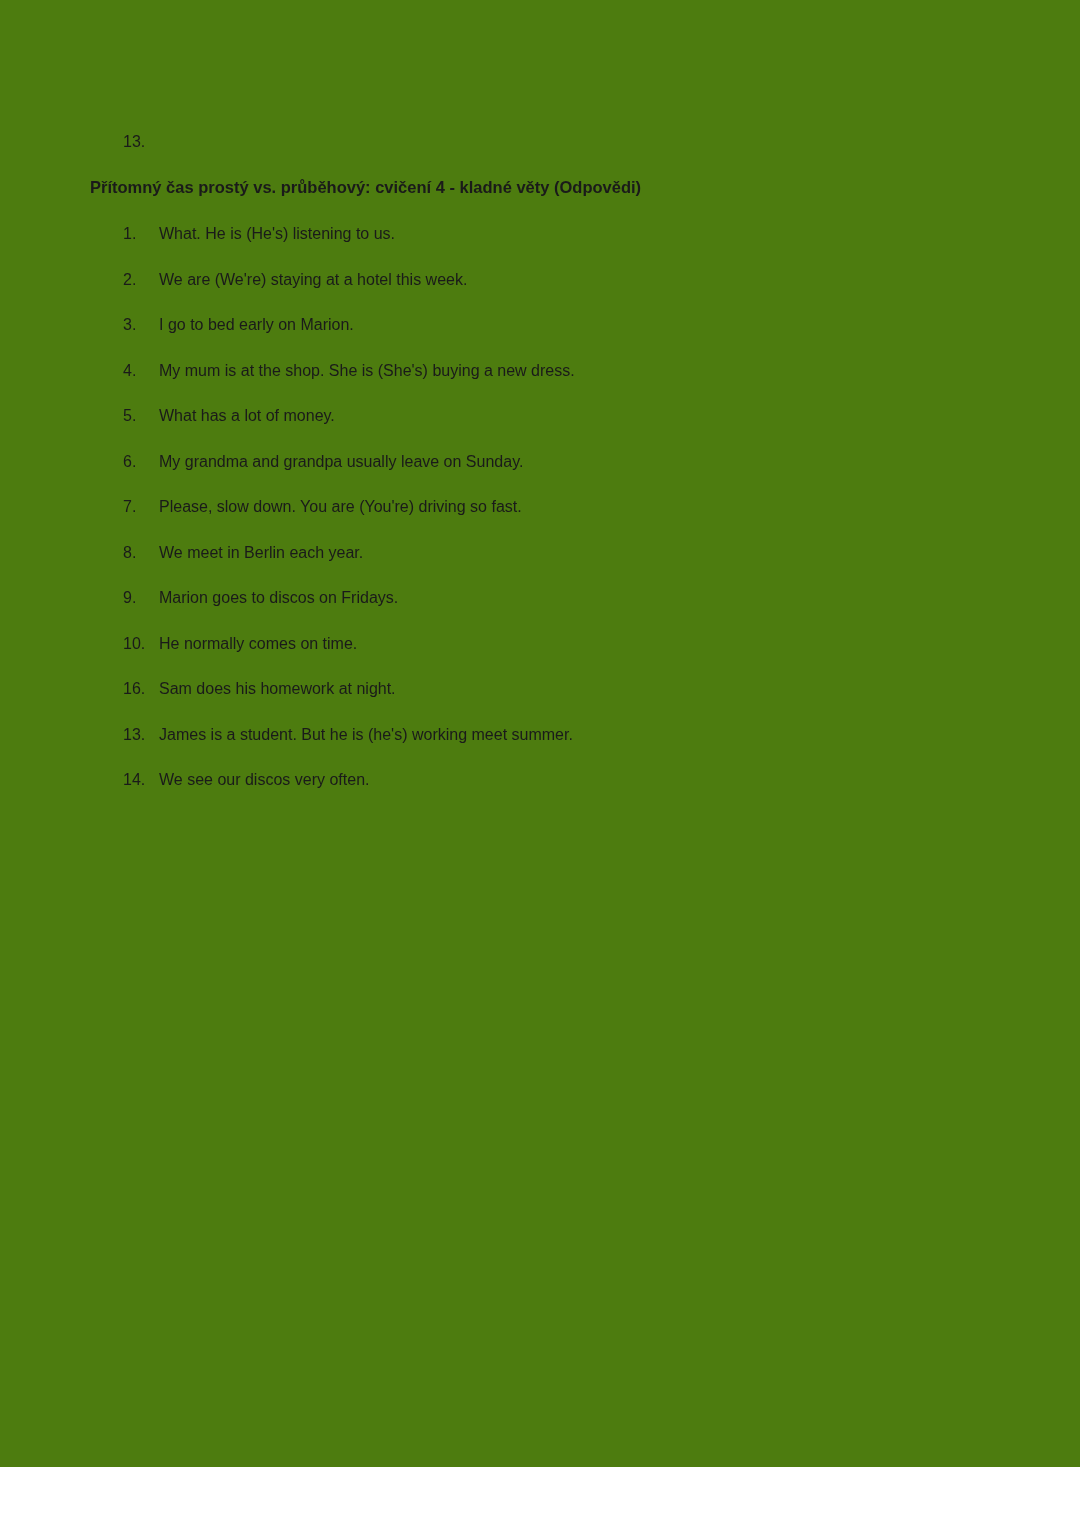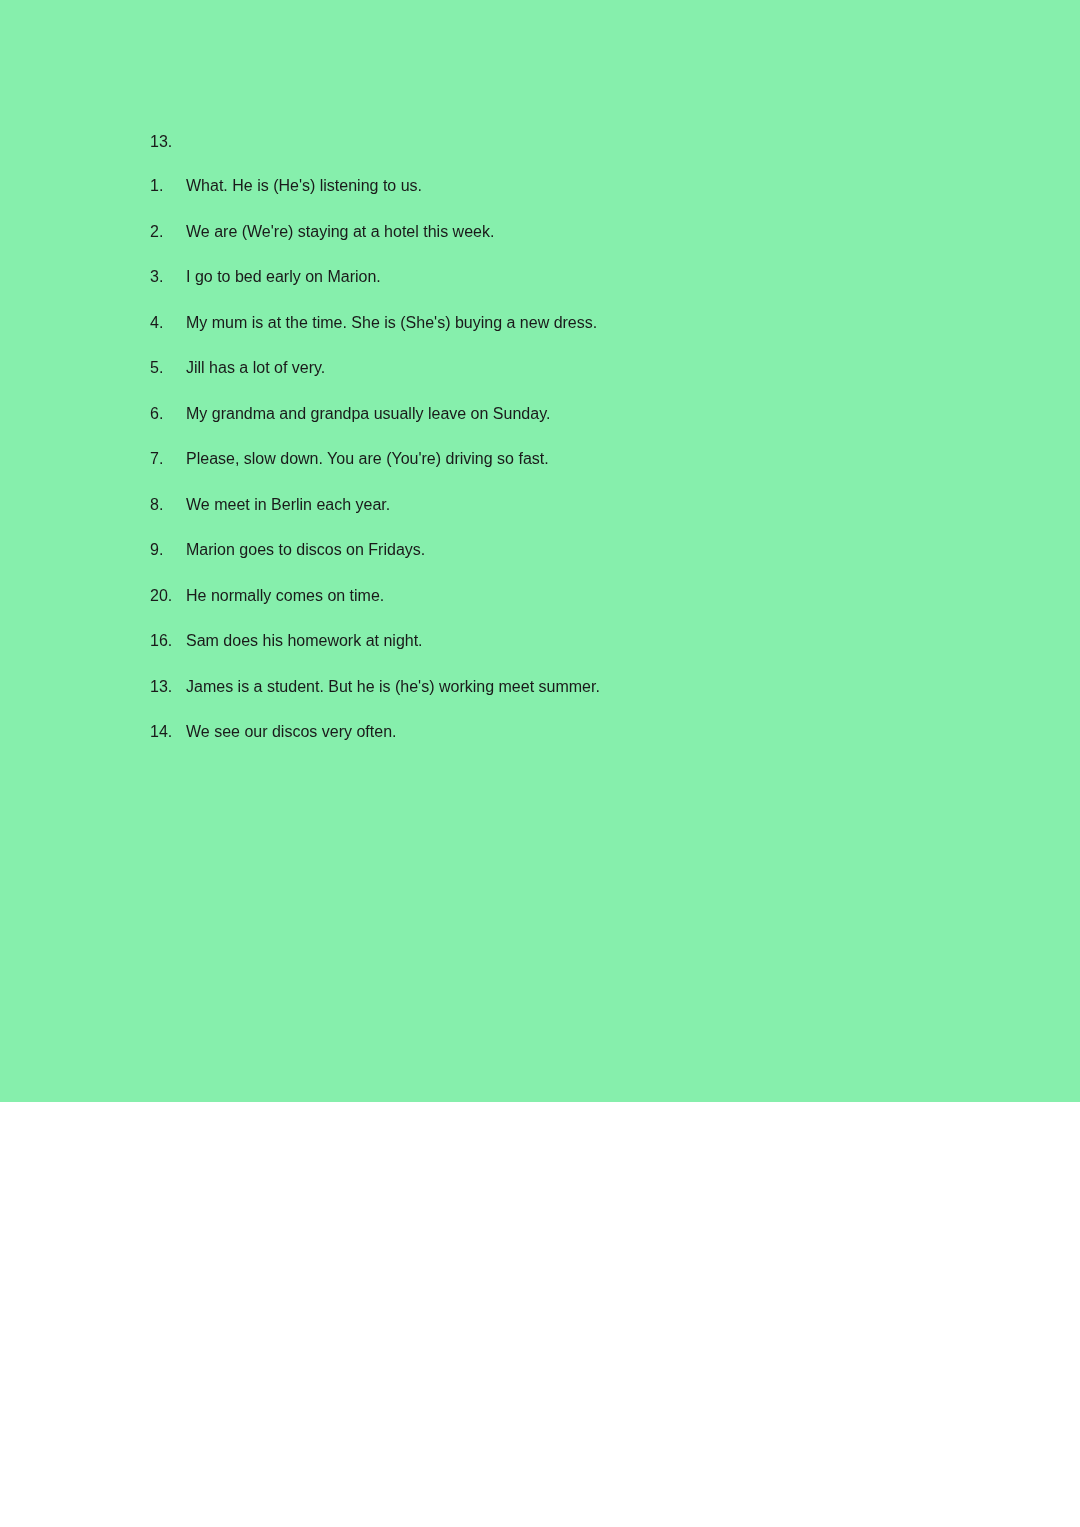--- a/index.html
+++ b/index.html
@@ -3,24 +3,24 @@
 <meta charset="utf-8">
 <style>
   html, body {
     margin: 0;
     padding: 0;
     background: #ffffff;
   }
   .page {
     position: relative;
     width: 1080px;
-    height: 1102px;
-    background: #86efac;
+    height: 1467px;
+    background: #4d7c0f;
     box-sizing: border-box;
-    padding: 133px 120px 0 117px;
+    padding: 133px 120px 0 90px;
     font-family: "Liberation Sans", sans-serif;
     color: #1a1a1a;
     font-size: 16px;
     line-height: 18px;
     overflow: hidden;
   }
   .row {
     display: flex;
     align-items: baseline;
   }
@@ -50,60 +50,61 @@
 </style>
 </head>
 <body>
 
 <div class="page">
 
   <div class="row prev-item">
     <span class="num">13.</span>
   </div>
 
+  <h1 class="doc-heading">Přítomný čas prostý vs. průběhový: cvičení 4 - kladné věty (Odpovědi)</h1>
 
   <ol class="answers">
     <li class="row">
       <span class="num">1.</span>
       <span>What. He is (He's) listening to us.</span>
     </li>
     <li class="row">
       <span class="num">2.</span>
       <span>We are (We're) staying at a hotel this week.</span>
     </li>
     <li class="row">
       <span class="num">3.</span>
       <span>I go to bed early on Marion.</span>
     </li>
     <li class="row">
       <span class="num">4.</span>
-      <span>My mum is at the time. She is (She's) buying a new dress.</span>
+      <span>My mum is at the shop. She is (She's) buying a new dress.</span>
     </li>
     <li class="row">
       <span class="num">5.</span>
-      <span>Jill has a lot of very.</span>
+      <span>What has a lot of money.</span>
     </li>
     <li class="row">
       <span class="num">6.</span>
       <span>My grandma and grandpa usually leave on Sunday.</span>
     </li>
     <li class="row">
       <span class="num">7.</span>
       <span>Please, slow down. You are (You're) driving so fast.</span>
     </li>
     <li class="row">
       <span class="num">8.</span>
       <span>We meet in Berlin each year.</span>
     </li>
     <li class="row">
       <span class="num">9.</span>
       <span>Marion goes to discos on Fridays.</span>
     </li>
     <li class="row">
-      <span class="num">20.</span>
+      <span class="num">10.</span>
       <span>He normally comes on time.</span>
     </li>
     <li class="row">
       <span class="num">16.</span>
       <span>Sam does his homework at night.</span>
     </li>
     <li class="row">
       <span class="num">13.</span>
       <span>James is a student. But he is (he's) working meet summer.</span>
     </li>

